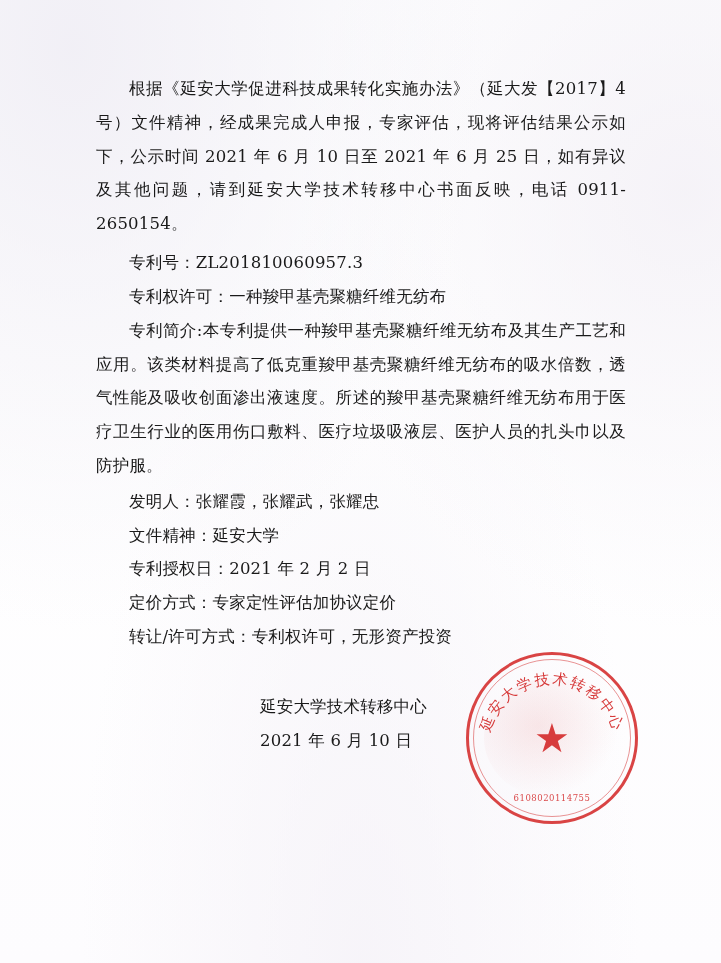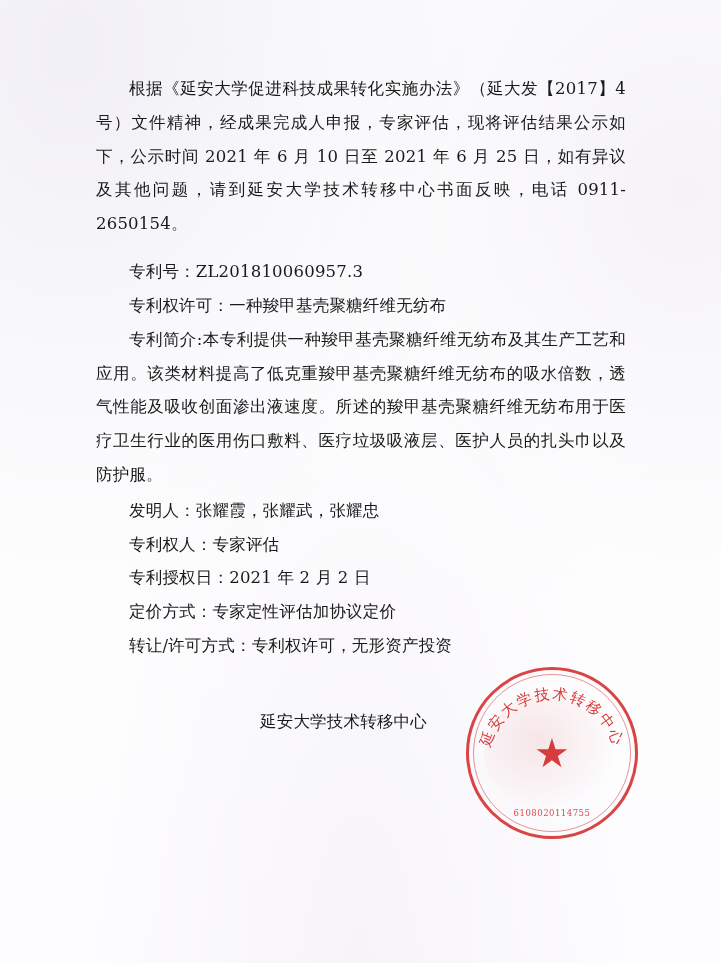--- a/index.html
+++ b/index.html
@@ -35,31 +35,31 @@
     text-align: justify;
     letter-spacing: 0.2px;
   }
   p {
     margin: 0;
   }
   .indent {
     text-indent: 2em;
   }
   .para {
-    margin-bottom: 14px;
+    margin-bottom: 5px;
   }
   .block-para {
     margin-bottom: 2px;
   }
   .field-line {
     text-indent: 2em;
   }
   .stamp-area {
     position: relative;
-    margin-top: 24px;
+    margin-top: 18px;
     height: 120px;
   }
   .sign-lines {
     position: absolute;
     left: 164px;
     top: 18px;
     font-size: 16.5px;
     line-height: 2.05;
     color: #1a1a1a;
     white-space: nowrap;
@@ -140,33 +140,34 @@
     <p class="para indent">根据《延安大学促进科技成果转化实施办法》（延大发【2017】4 号）文件精神，经成果完成人申报，专家评估，现将评估结果公示如下，公示时间 2021 年 6 月 10 日至 2021 年 6 月 25 日，如有异议及其他问题，请到延安大学技术转移中心书面反映，电话 0911-2650154。</p>
 
     <p class="field-line">专利号：ZL201810060957.3</p>
 
     <p class="field-line">专利权许可：一种羧甲基壳聚糖纤维无纺布</p>
 
     <p class="block-para indent">专利简介:本专利提供一种羧甲基壳聚糖纤维无纺布及其生产工艺和应用。该类材料提高了低克重羧甲基壳聚糖纤维无纺布的吸水倍数，透气性能及吸收创面渗出液速度。所述的羧甲基壳聚糖纤维无纺布用于医疗卫生行业的医用伤口敷料、医疗垃圾吸液层、医护人员的扎头巾以及防护服。</p>
 
     <p class="field-line">发明人：张耀霞，张耀武，张耀忠</p>
 
-    <p class="field-line">专利权人：专家评估</p>
+    <p class="field-line">文件精神：延安大学</p>
 
     <p class="field-line">专利授权日：2021 年 2 月 2 日</p>
 
 
     <p class="field-line">定价方式：专家定性评估加协议定价</p>
 
     <p class="field-line">转让/许可方式：专利权许可，无形资产投资</p>
 
 
     <div class="stamp-area">
       <div class="sign-lines">
         <div>延安大学技术转移中心</div>
+        <div>2021 年 6 月 10 日</div>
       </div>
 
       <div class="seal">
         <div class="seal-smudge"></div>
         <div class="ring"></div>
         <div class="ring-inner"></div>
         <svg class="seal-arc" viewBox="0 0 172 172">
           <defs>
             <path id="sealArc" d="M 22,96 A 64,64 0 1 1 150,96"></path>
           </defs>

